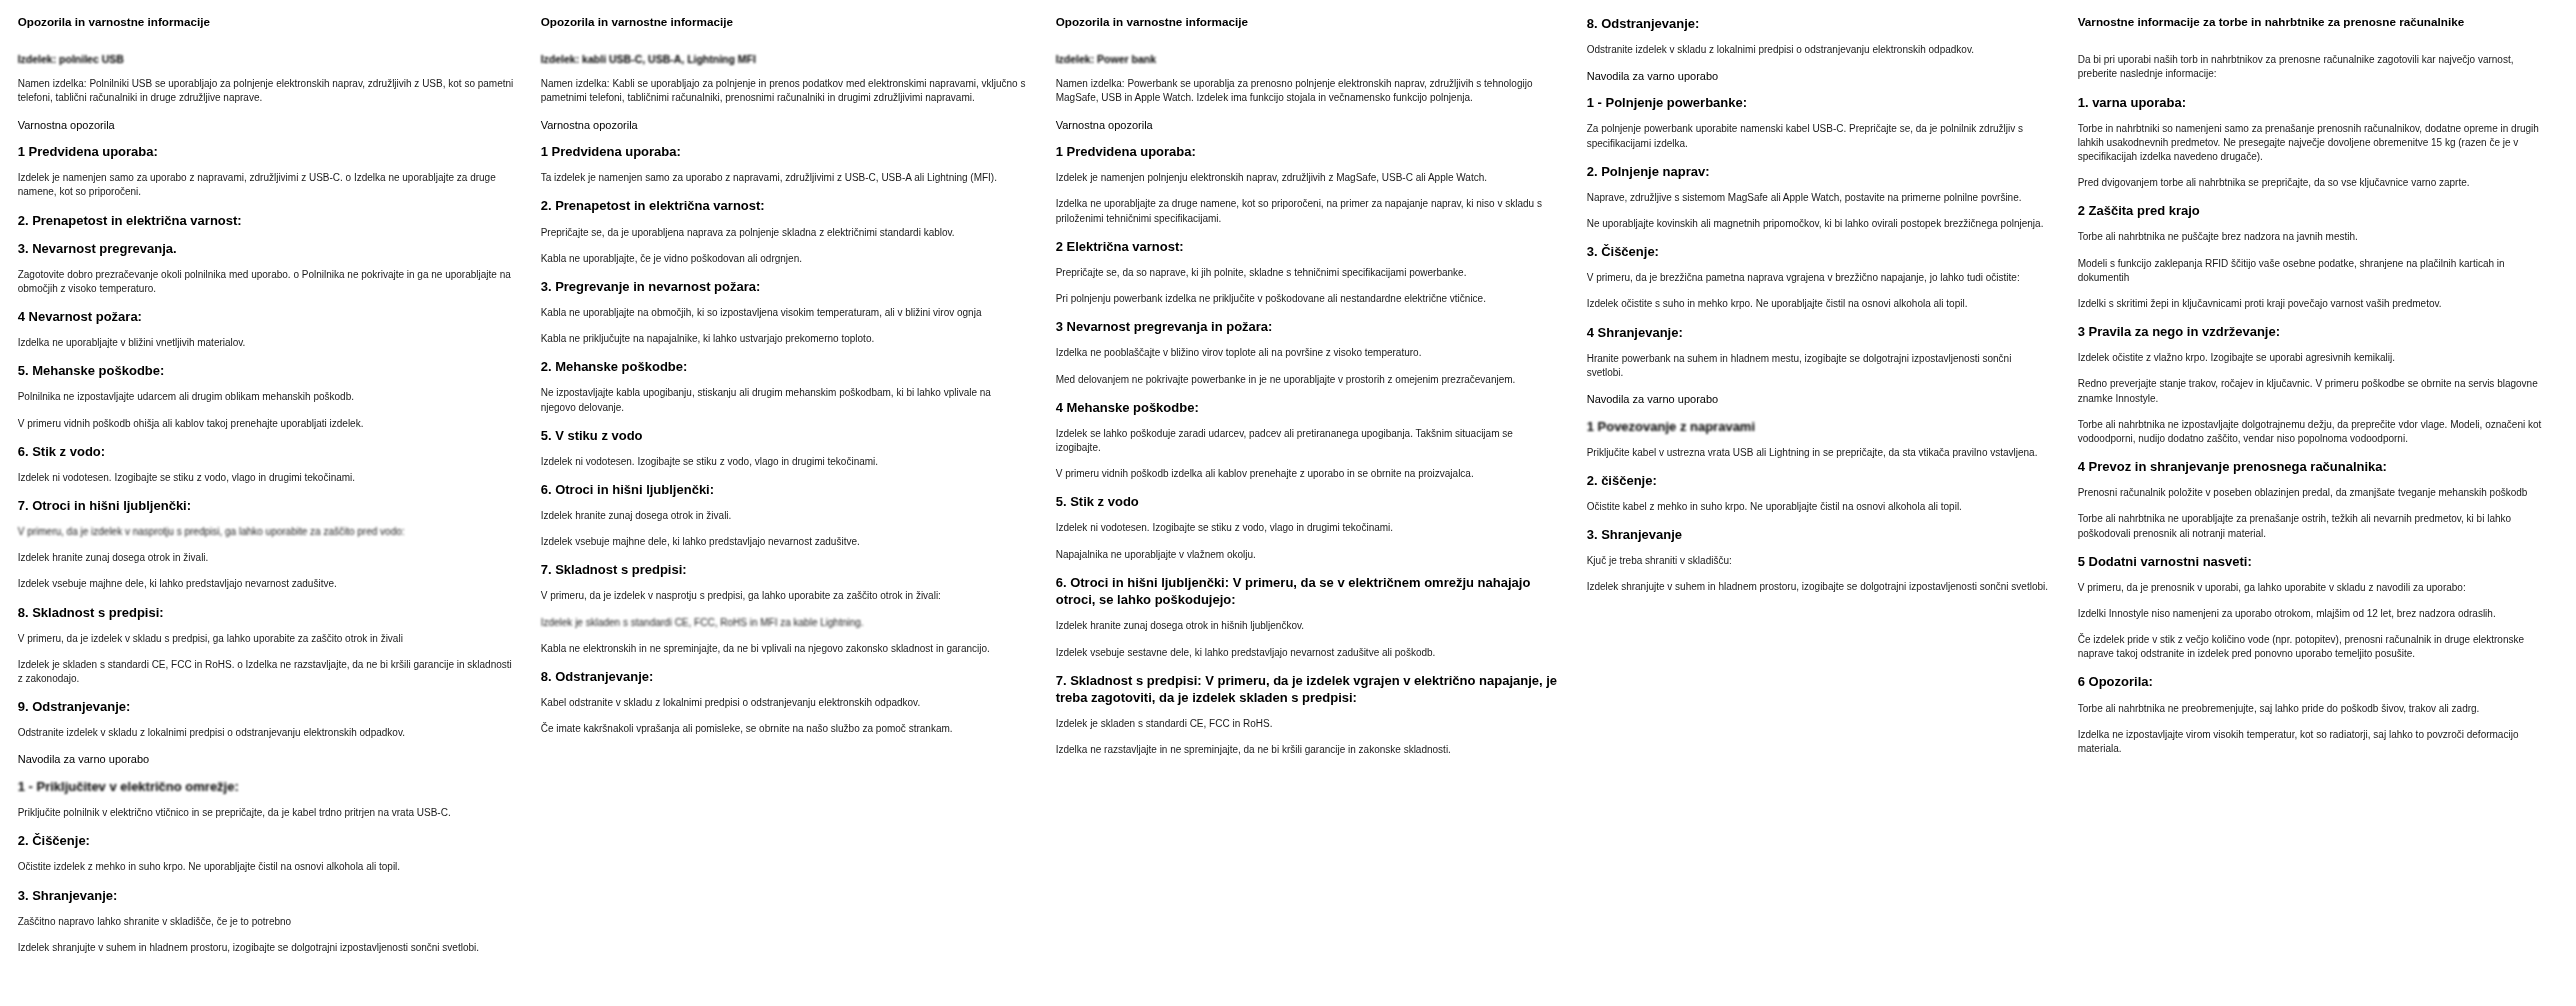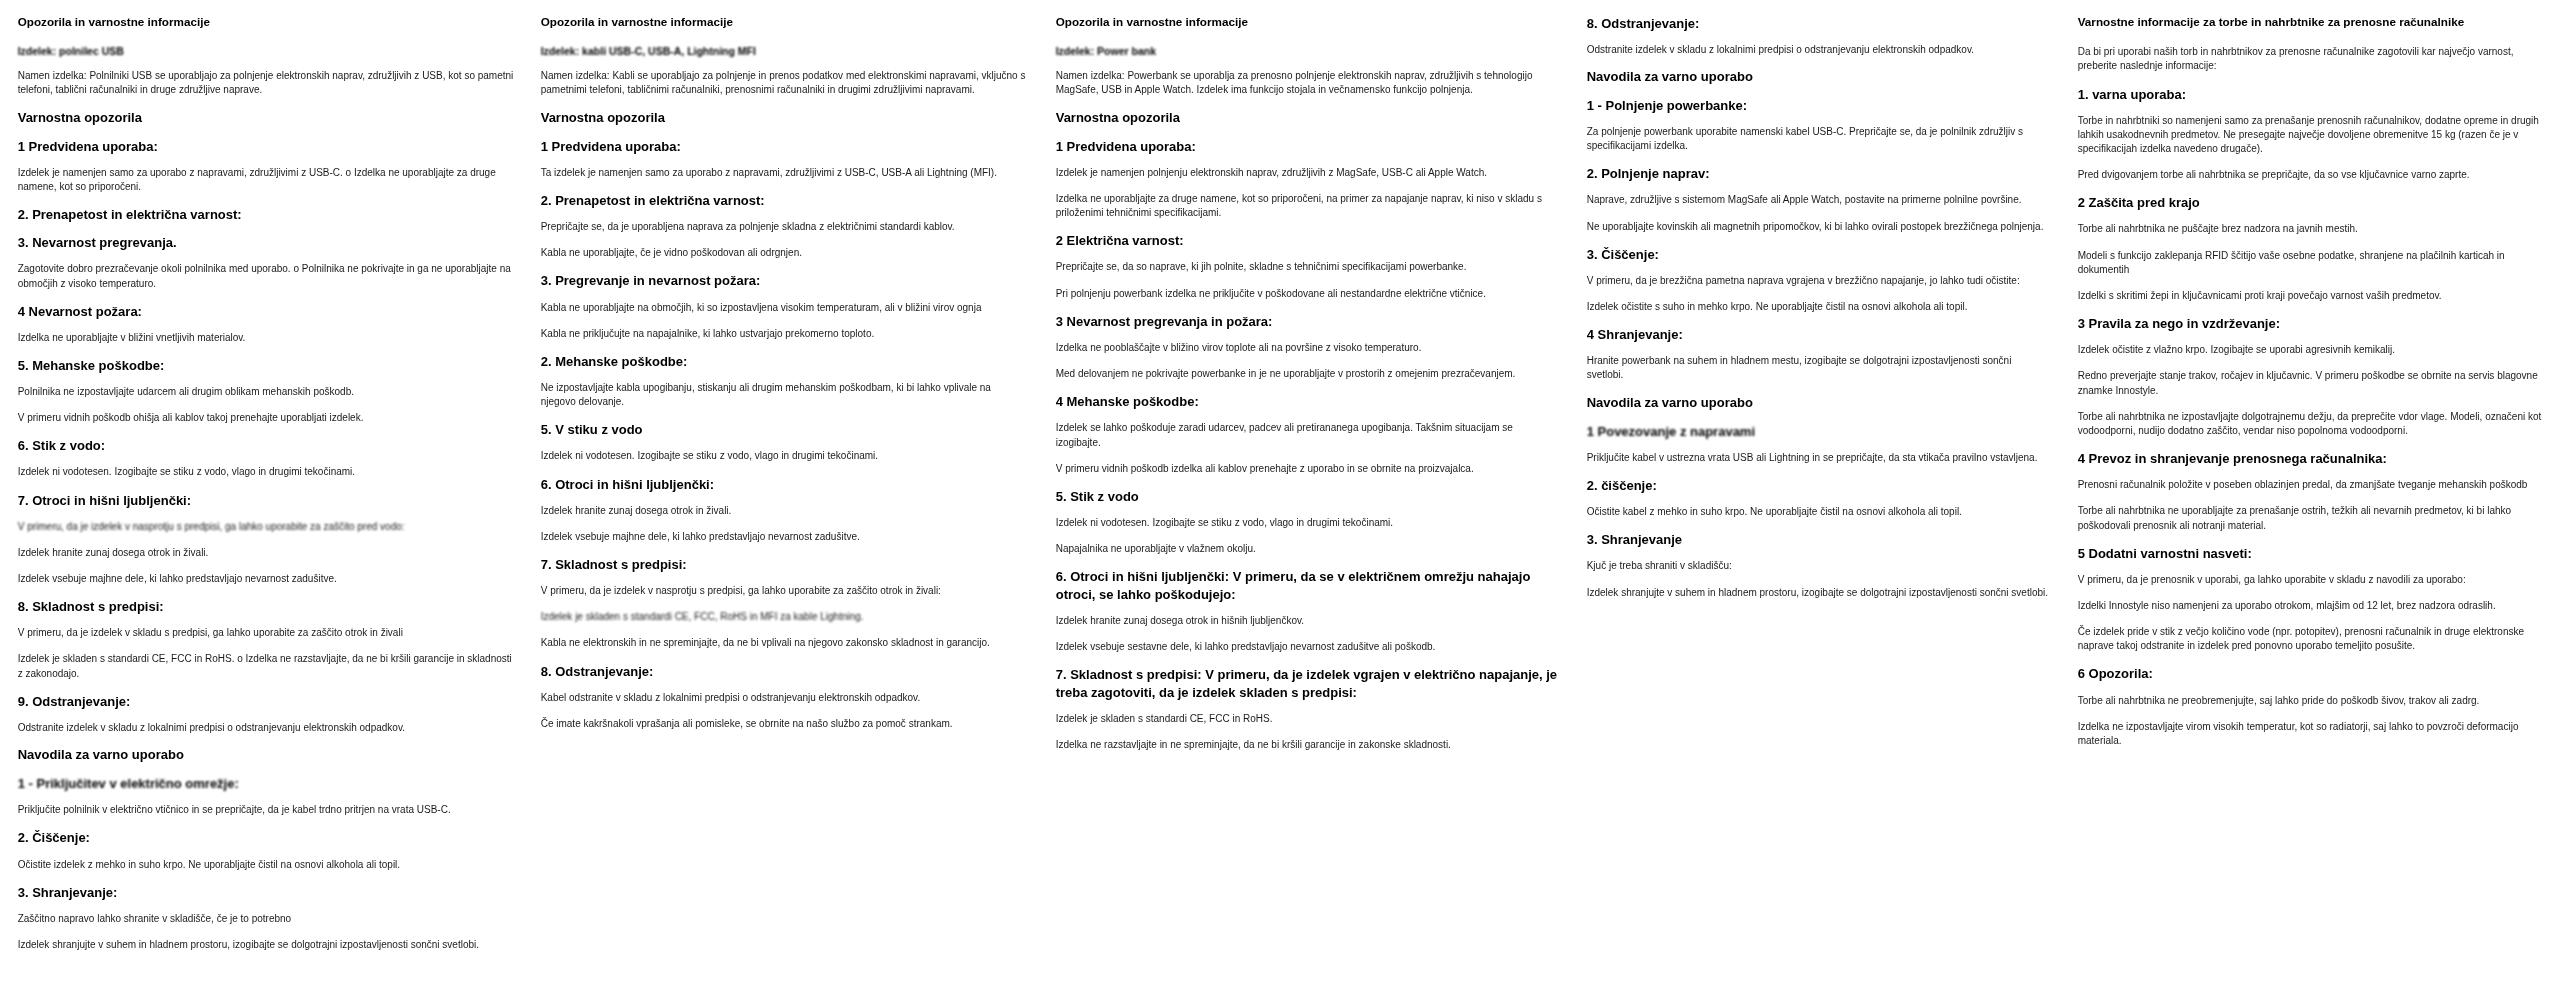--- a/index.html
+++ b/index.html
@@ -31,21 +31,21 @@
   }
   .col-1 { width: 523px; }
   .col-2 { width: 515px; }
   .col-3 { width: 531px; }
   .col-4 { width: 491px; }
   .col-5 { width: 491px; }
 
   h2.doc-title {
     font-size: 11.7px;
     font-weight: bold;
-    margin: 0 0 16px 0;
+    margin: 0 0 24px 0;
     line-height: 1.25;
     color: #000000;
   }
   p.sub-title {
     font-size: 10.5px;
     font-weight: bold;
     margin: 0 0 10.5px 0;
     line-height: 1.3;
     color: #000000;
   }
@@ -56,22 +56,22 @@
     color: #1a1a1a;
   }
   p.heading {
     font-size: 13px;
     font-weight: bold;
     line-height: 1.35;
     margin: 0 0 10.5px 0;
     color: #000000;
   }
   p.section {
-    font-size: 13px;
-    font-weight: bold;
+    font-size: 11px;
+    font-weight: normal;
     line-height: 1.3;
     margin: 0 0 11.3px 0;
     color: #000000;
   }
   .blurred {
     filter: blur(1.3px);
   }
 </style>
 </head>
 <body>

